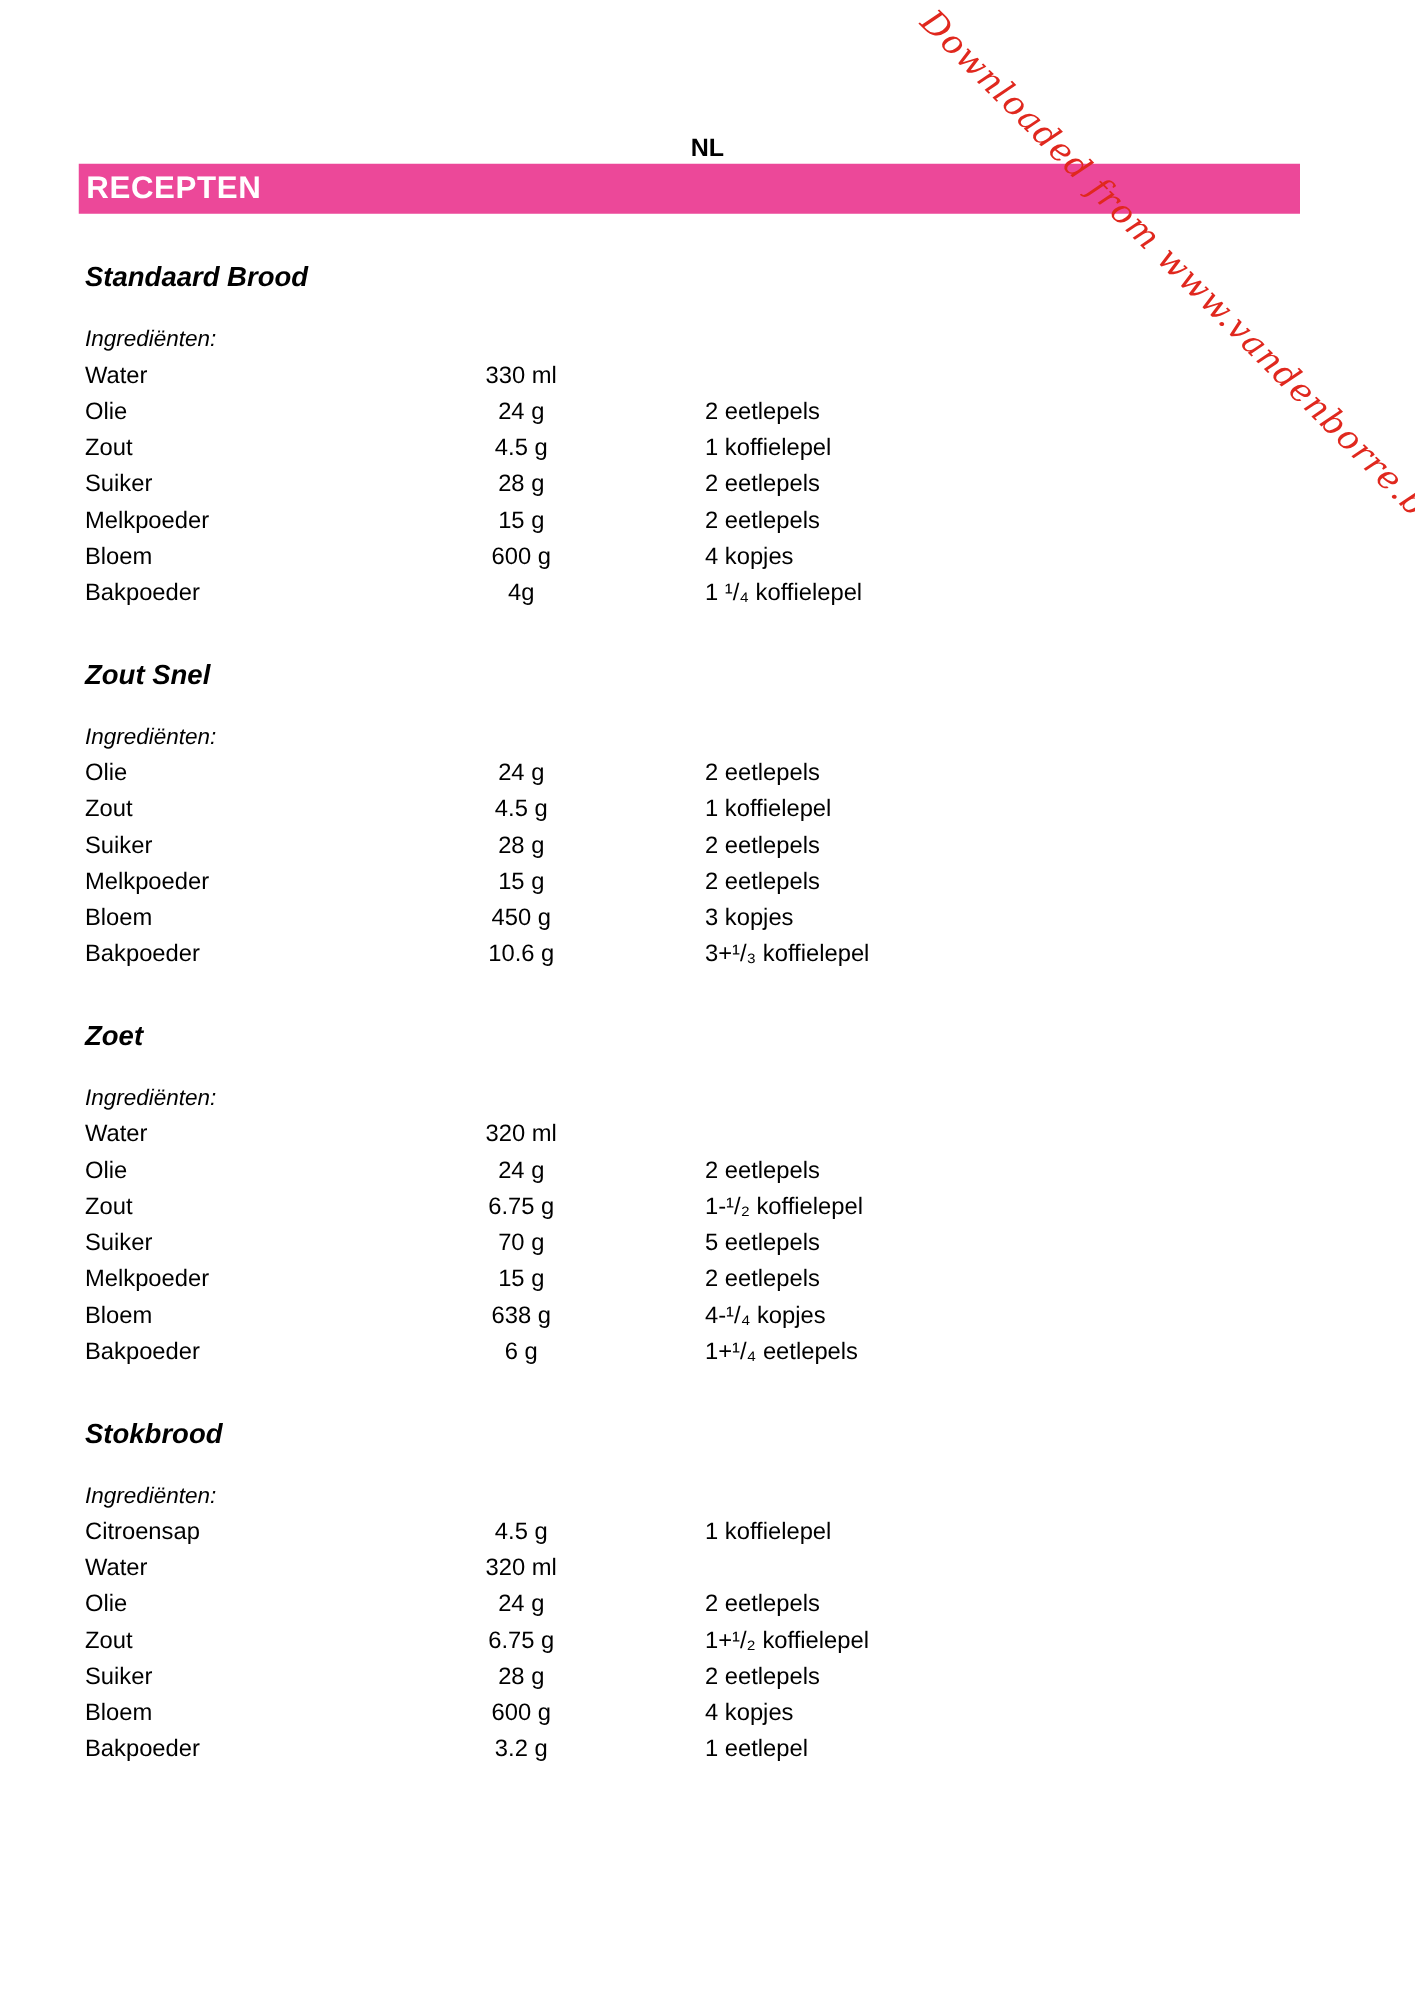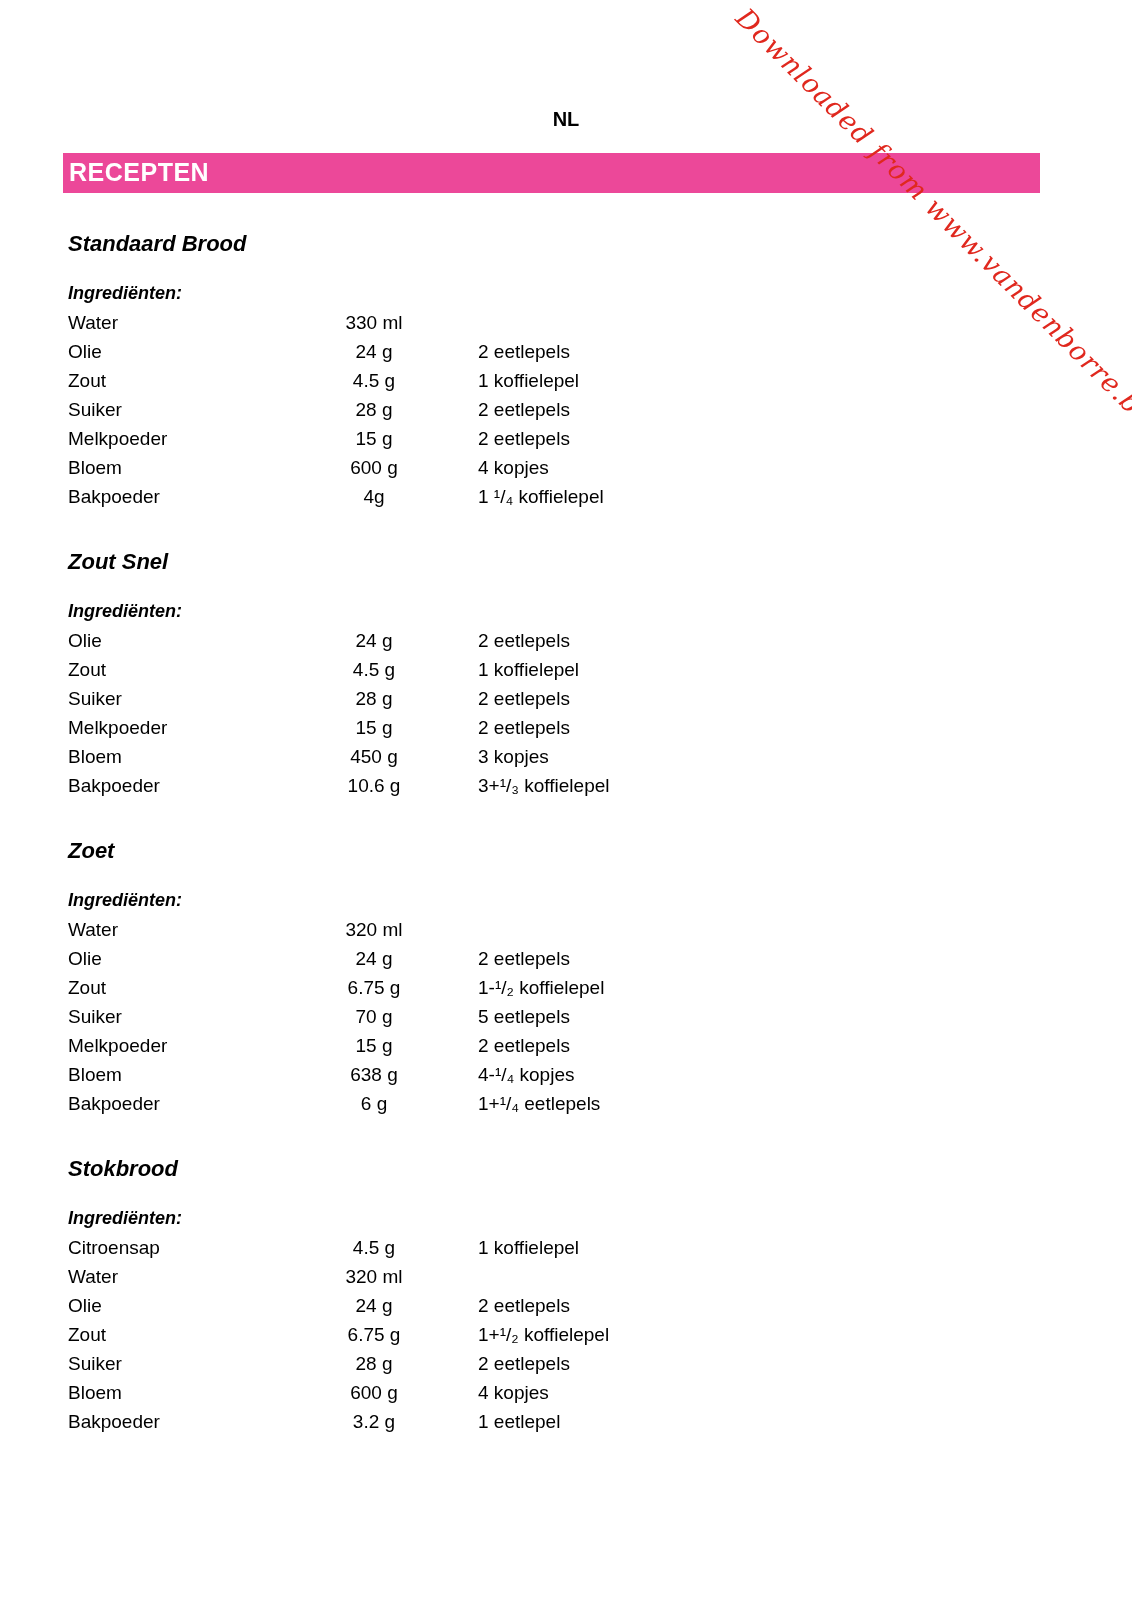--- a/index.html
+++ b/index.html
@@ -28,21 +28,20 @@
     color: #e0281e;
     white-space: nowrap;
     letter-spacing: 1px;
     pointer-events: none;
   }
   .lang-label {
     text-align: center;
     font-weight: bold;
     font-size: 20px;
     padding-top: 108px;
-    margin-bottom: 22px;
   }
   .banner {
     margin: 0 92px 0 63px;
     background: #ec4899;
     color: #ffffff;
     font-weight: bold;
     font-size: 25px;
     padding: 5px 6px 6px 6px;
     letter-spacing: 0.5px;
   }
@@ -50,31 +49,32 @@
     margin-left: 68px;
     margin-right: 60px;
   }
   .section-title {
     font-weight: bold;
     font-style: italic;
     font-size: 22px;
     margin: 38px 0 0 0;
   }
   .ing-label {
-    font-weight: bold;
+    font-weight: normal;
     font-style: italic;
     font-size: 18px;
     margin-top: 26px;
     margin-bottom: 4px;
   }
   .row {
     display: flex;
     align-items: flex-end;
     font-size: 19px;
     line-height: 29px;
+    gap: 43px;
   }
   .c-name {
     width: 250px;
     flex: 0 0 250px;
   }
   .c-amt {
     width: 112px;
     flex: 0 0 112px;
     text-align: center;
   }

